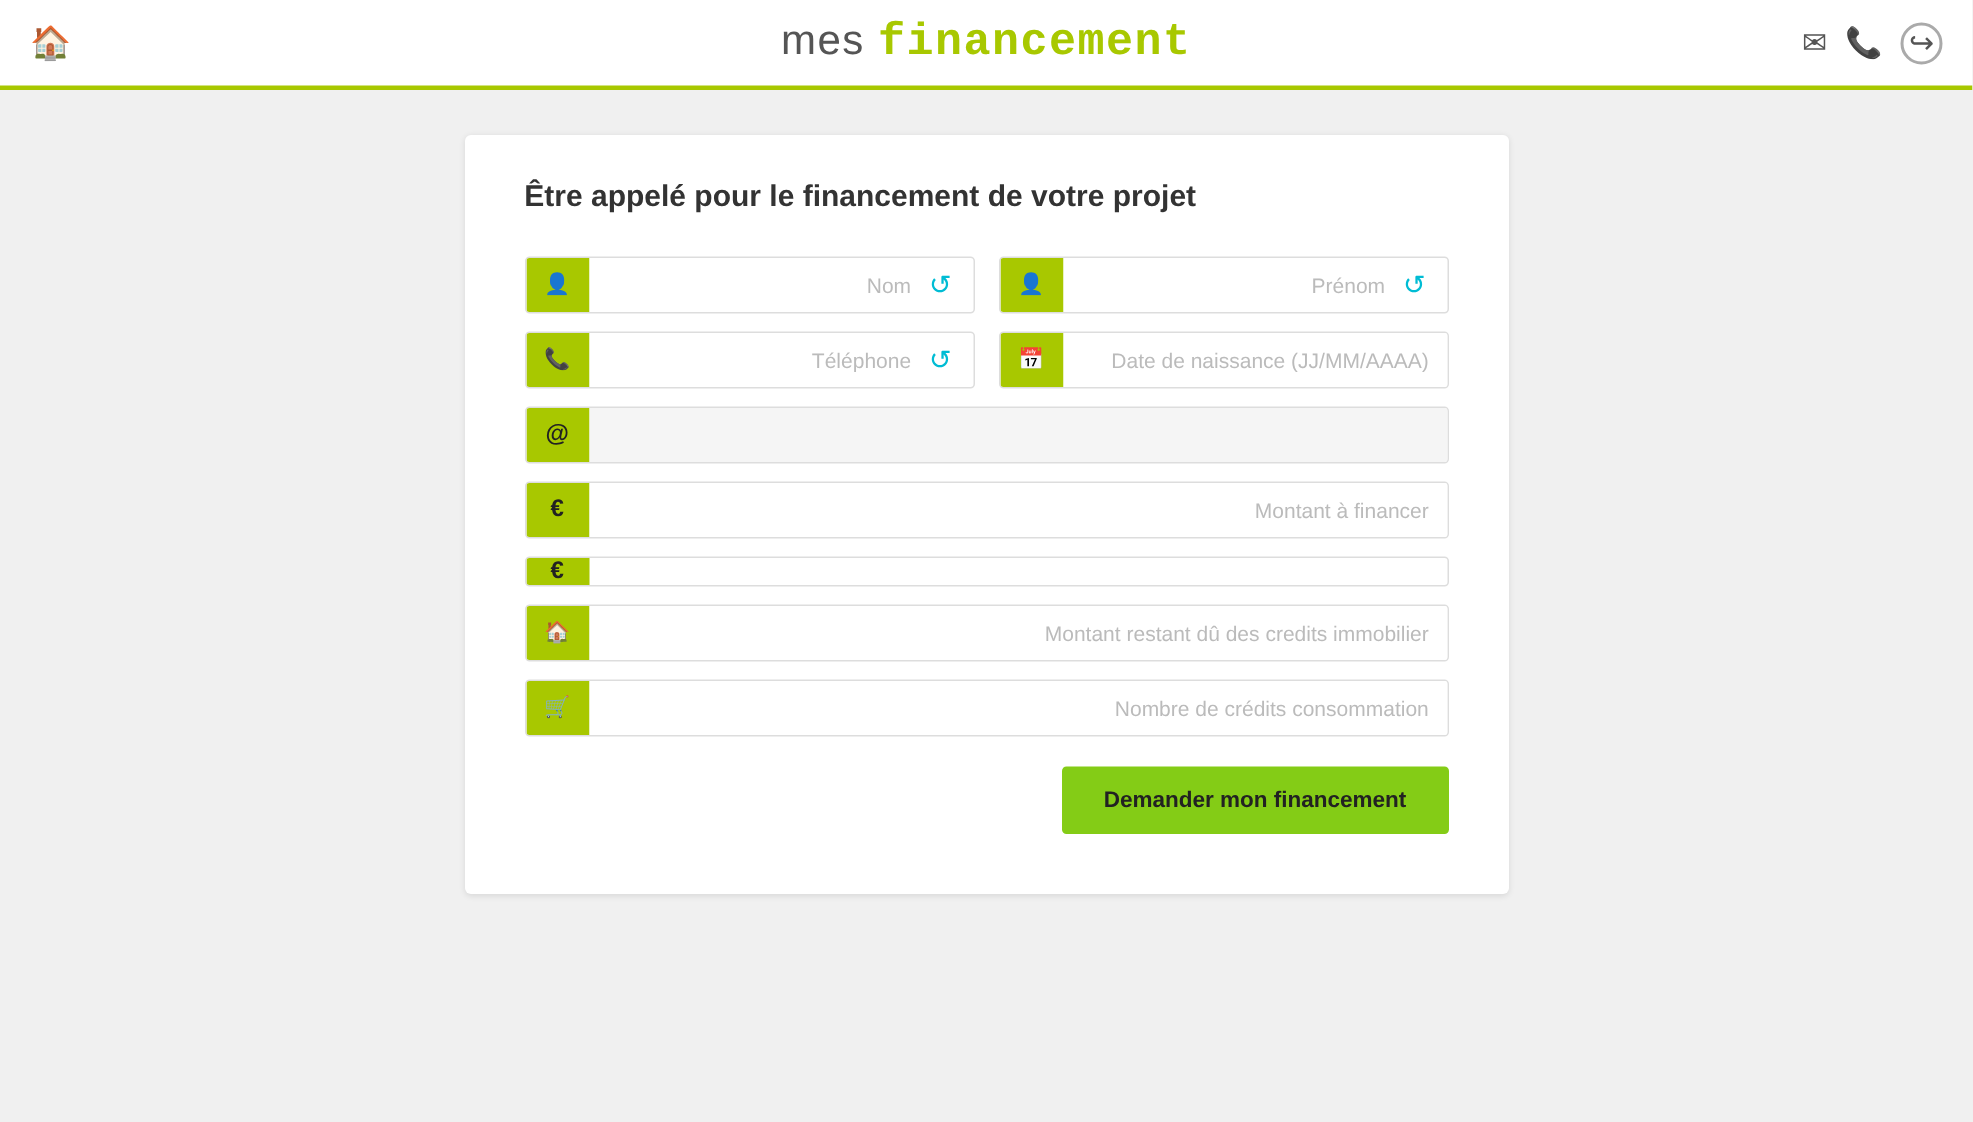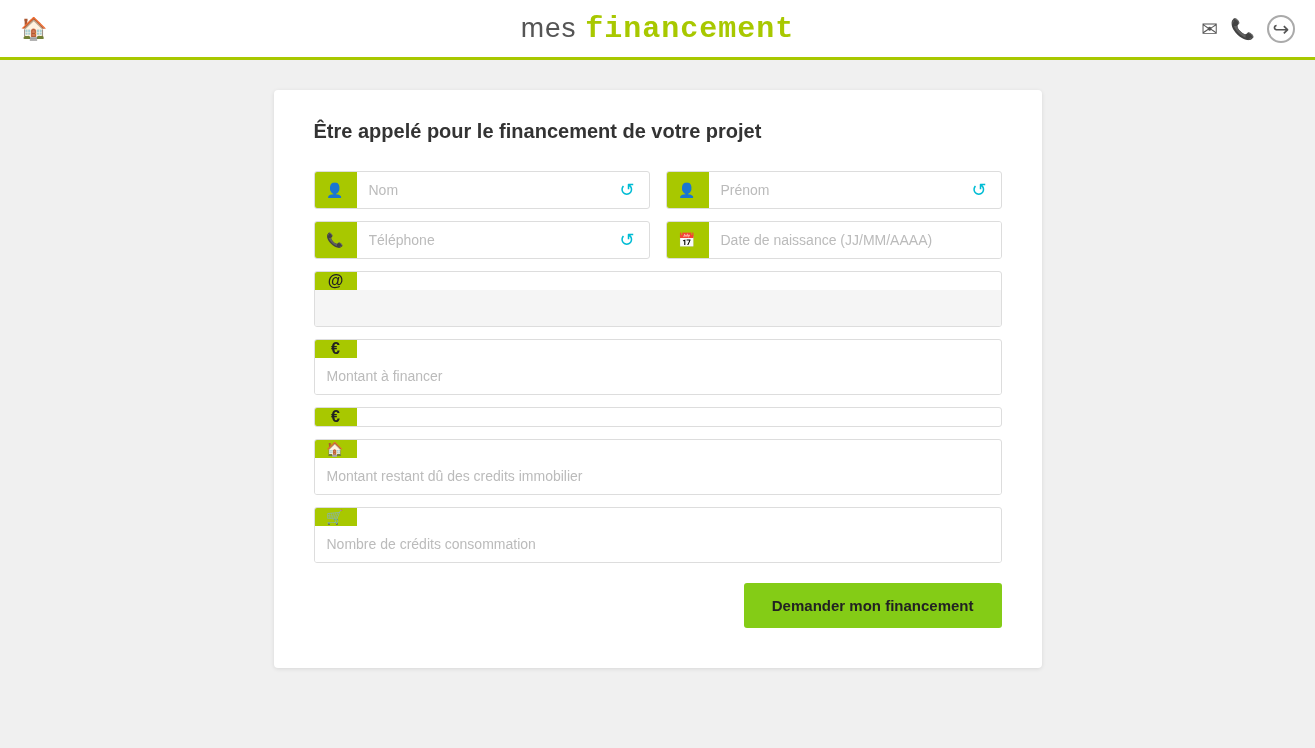--- a/index.html
+++ b/index.html
@@ -40,21 +40,21 @@
     
     .main {
       display: flex;
       justify-content: center;
       padding: 30px 20px;
     }
     .card {
       background: #fff;
       border-radius: 4px;
       padding: 30px 40px 40px;
-      width: 768px;
+      width: 696px;
       box-shadow: 0 1px 4px rgba(0,0,0,0.1);
     }
     .card-title {
       font-size: 20px;
       font-weight: bold;
       color: #333;
       margin-bottom: 28px;
     }
 
     
@@ -82,37 +82,37 @@
       color: #222;
     }
     .input-field {
       flex: 1;
       border: none;
       outline: none;
       padding: 10px 12px;
       font-size: 14px;
       color: #ef4444;
       background: #fff;
+      text-align: right;
     }
     .input-field::placeholder {
       color: #bbb;
     }
     @keyframes spin {
       to { transform: rotate(360deg); }
     }
     .input-suffix {
       display: flex;
       align-items: center;
       padding-right: 8px;
     }
 
     
     .input-group.full-width {
       width: 100%;
-      flex-direction: column;
     }
 
     
     .input-field.grey-bg {
       background: #f5f5f5;
     }
 
     
     .submit-row {
       display: flex;

